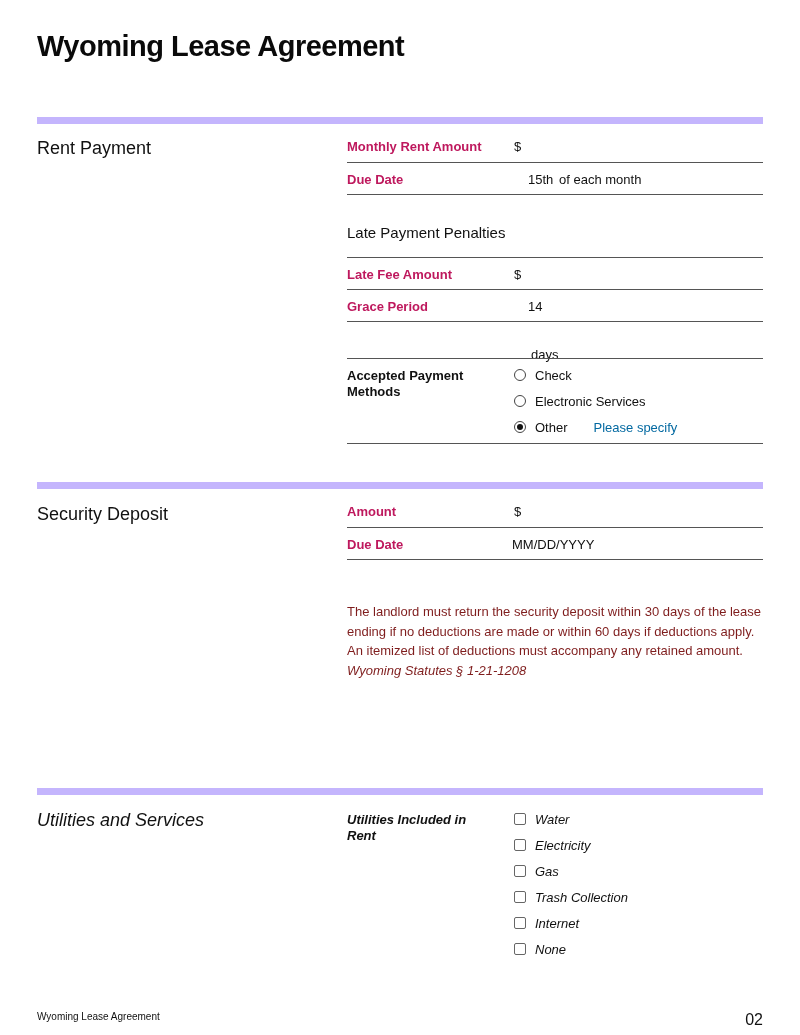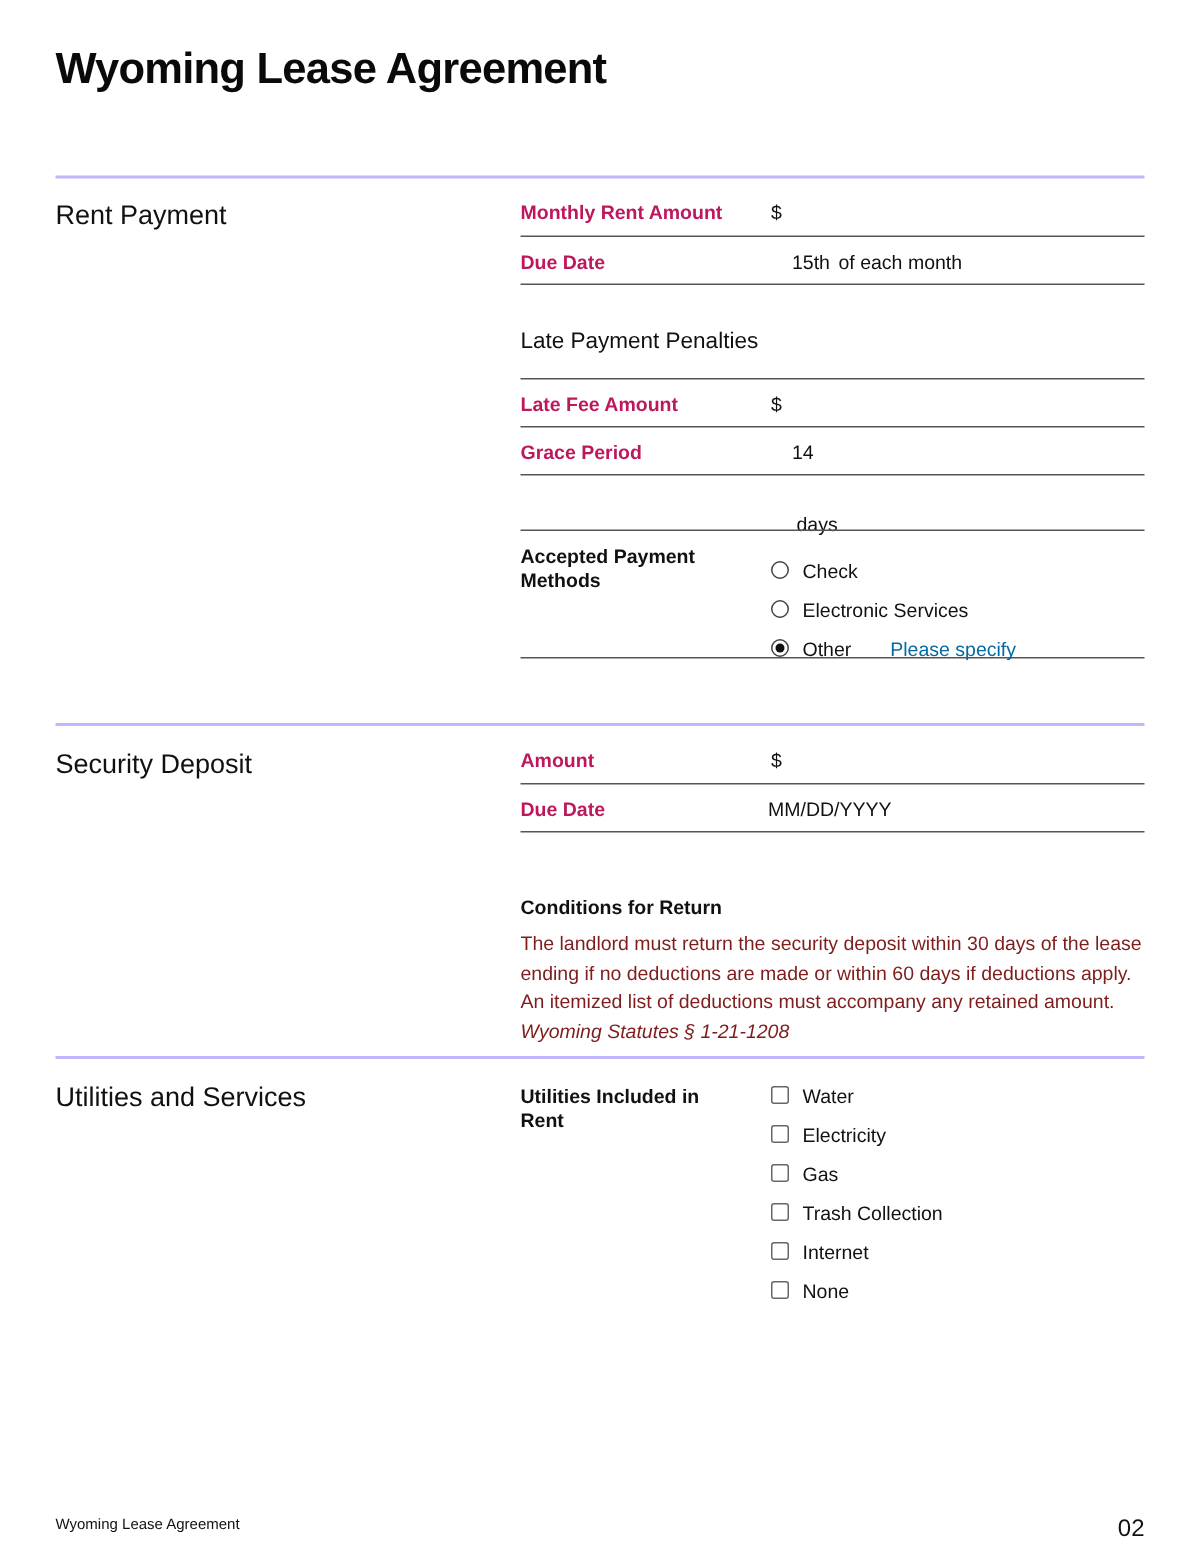--- a/index.html
+++ b/index.html
@@ -16,21 +16,21 @@
       top: 30px;
       font-size: 29px;
       font-weight: 700;
       letter-spacing: -0.5px;
       color: #0a0a0a;
     }
     .section {
       position: absolute;
       left: 37px;
       width: 726px;
-      border-top: 2px solid #c4b5fd;
+      border-top: 7px solid #c4b5fd;
     }
     .section-title {
       position: absolute;
       left: 0;
       top: 14px;
       font-size: 18px;
       font-weight: 400;
       color: #111;
     }
     .right {
@@ -162,21 +162,21 @@
     </div>
     <div class="row">
       <span class="lbl">Grace Period</span>
       <span class="val" style="left:181px;">14</span>
       <span class="val" style="left:184px;margin-top:48px;">days</span>
     </div>
 
     <div style="height:36px;"></div>
     <div class="group" style="height:86px;">
       <span class="lbl">Accepted Payment Methods</span>
-      <div class="options" style="top:3px;margin-top:10px;">
+      <div class="options" style="top:3px;">
         <label class="opt">
           <span class="radio"></span>
           <span>Check</span>
         </label>
         <label class="opt">
           <span class="radio"></span>
           <span>Electronic Services</span>
         </label>
         <label class="opt">
           <span class="radio checked"></span>
@@ -193,26 +193,25 @@
   <div class="right" style="top:0;">
     <div class="row" style="height:39px;">
       <span class="lbl" style="top:15px;">Amount</span>
       <span class="val" style="left:167px; top:15px;">$</span>
     </div>
     <div class="row">
       <span class="lbl">Due Date</span>
       <span class="val" style="left:165px;">MM/DD/YYYY</span>
     </div>
     <div style="height:42px;"></div>
-    <div class="cond-title">Conditions for Return</div>
     <p class="cond-body"><span>The landlord must return the security deposit within 30 days of the lease ending if no deductions are made or within 60 days if deductions apply. An itemized list of deductions must accompany any retained amount.</span> <em>Wyoming Statutes § 1-21-1208</em></p>
   </div>
 </section>
 
-<section class="section" style="top:704px; height:200px;">
+<section class="section" style="top:788px; height:200px;font-style:italic;">
   <h2 class="section-title" style="top:15px;">Utilities and Services</h2>
   <div class="right" style="top:0;">
     <span style="position:absolute; left:0; top:17px; font-size:13px; font-weight:700; line-height:16px; width:120px;">Utilities Included in Rent</span>
     <div class="options" style="top:11px; font-size:13px;">
       <label class="opt">
         <span class="checkbox"></span>
         <span>Water</span>
       </label>
       <label class="opt">
         <span class="checkbox"></span>

